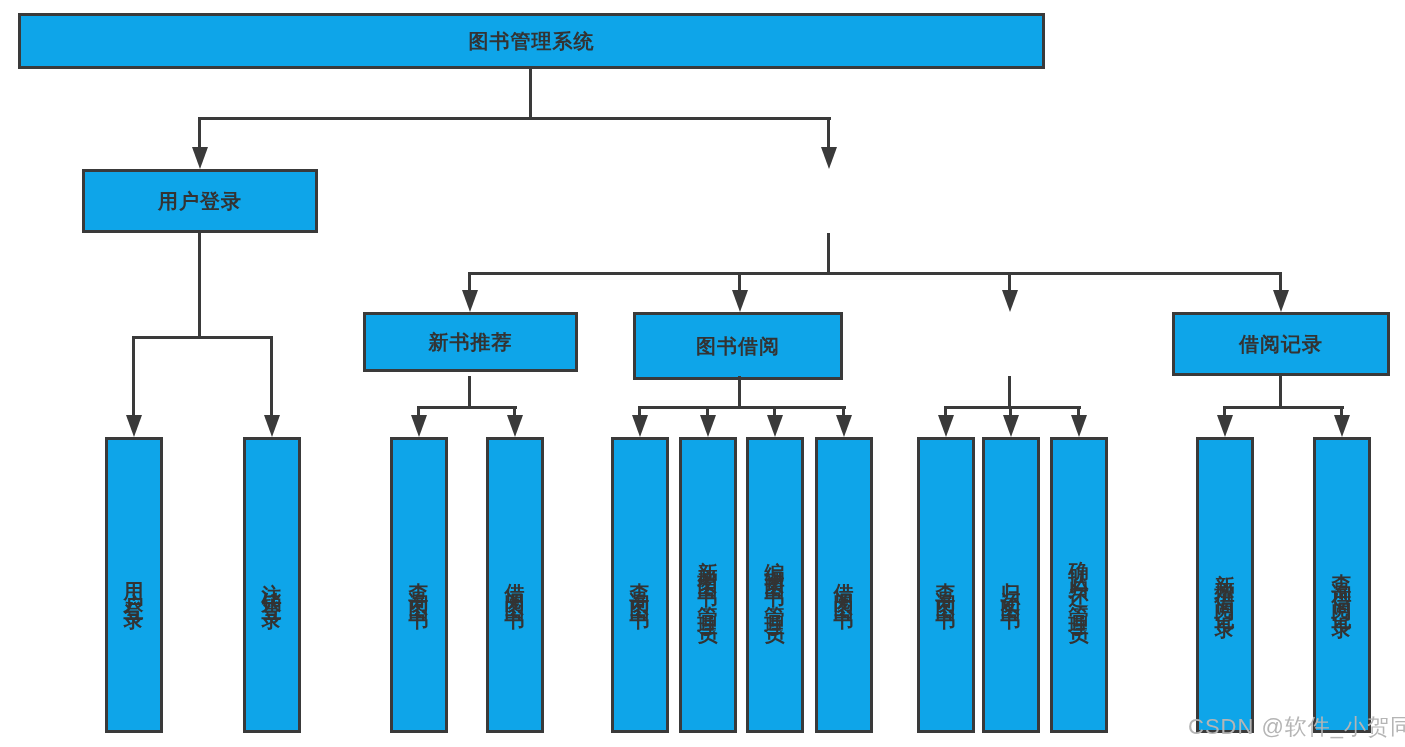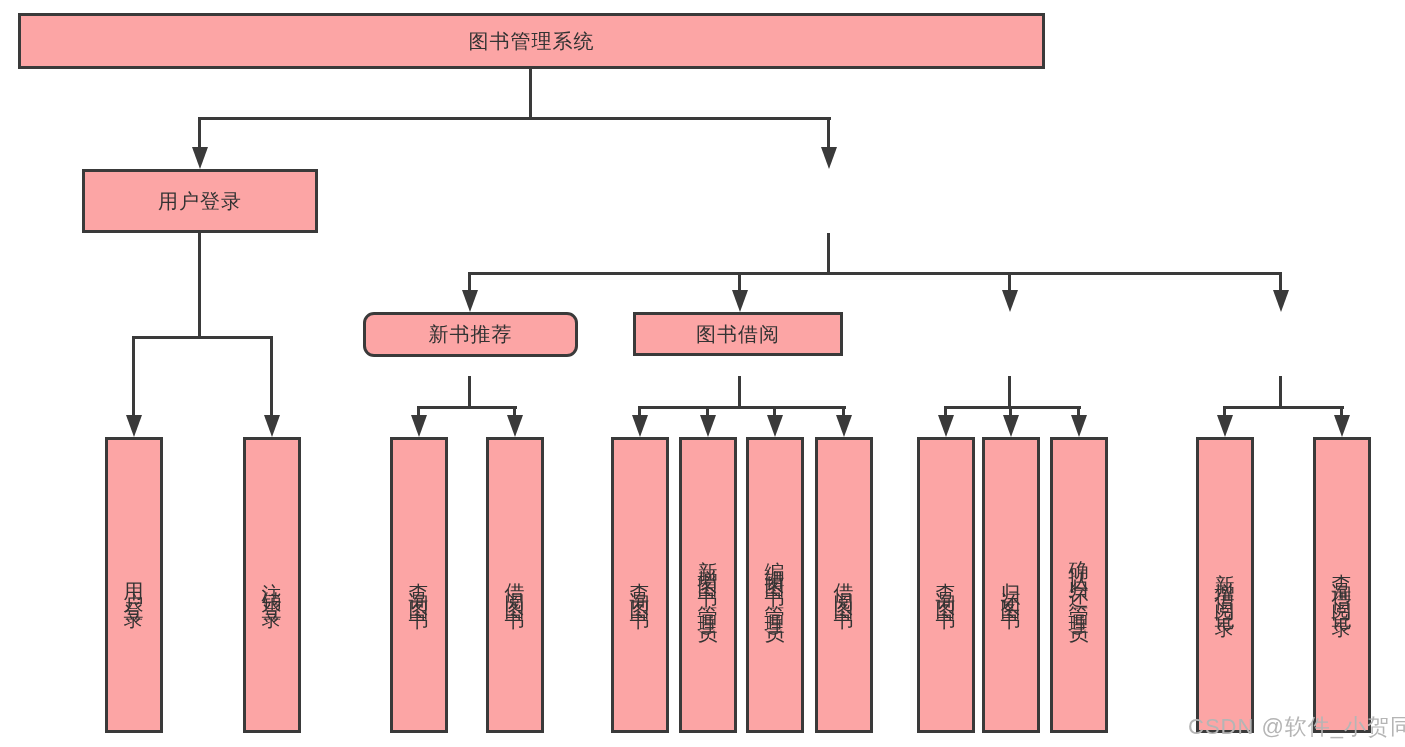--- a/index.html
+++ b/index.html
@@ -9,25 +9,26 @@
     height: 747px;
     background: var(--bg-color, #ffffff);
     font-family: "Liberation Sans", sans-serif;
     overflow: hidden;
   }
   
   .box {
     position: absolute;
     box-sizing: border-box;
     border: 3px solid var(--line-color, #3a3a3a);
-    background: #fca5a5;
+    background: #0ea5e9;
     color: var(--text-color, #333333);
     display: flex;
     align-items: center;
     justify-content: center;
+    font-weight: bold;
   }
   .h-box {
     font-size: 20px;
     letter-spacing: 1px;
   }
   .v-box {
     top: 437px;
     width: 58px;
     height: 296px;
     font-size: 20px;
@@ -93,22 +94,23 @@
   <div class="h" style="left:469px; top:272px; width:813px;"></div>
   <div class="v" style="left:468px; top:272px; height:24px;"></div>
   <div class="arr" style="left:462px; top:290px;"></div>
   <div class="v" style="left:738px; top:272px; height:24px;"></div>
   <div class="arr" style="left:732px; top:290px;"></div>
   <div class="v" style="left:1008px; top:272px; height:24px;"></div>
   <div class="arr" style="left:1002px; top:290px;"></div>
   <div class="v" style="left:1279px; top:272px; height:24px;"></div>
   <div class="arr" style="left:1273px; top:290px;"></div>
 
-  <div class="box h-box" style="left:363px; top:312px; width:215px; height:45px;border-radius:11px;">新书推荐</div>
-  <div class="box h-box" style="left:633px; top:312px; width:210px; height:44px;">图书借阅</div>
+  <div class="box h-box" style="left:363px; top:312px; width:215px; height:60px;">新书推荐</div>
+  <div class="box h-box" style="left:633px; top:312px; width:210px; height:68px;">图书借阅</div>
+  <div class="box h-box" style="left:1172px; top:312px; width:218px; height:64px;">借阅记录</div>
 
   <div class="v" style="left:468px; top:376px; height:30px;"></div>
   <div class="h" style="left:418px; top:406px; width:99px;"></div>
   <div class="v" style="left:417px; top:406px; height:14px;"></div>
   <div class="arr" style="left:411px; top:415px;"></div>
   <div class="v" style="left:513px; top:406px; height:14px;"></div>
   <div class="arr" style="left:507px; top:415px;"></div>
 
   <div class="v" style="left:738px; top:376px; height:30px;"></div>
   <div class="h" style="left:639px; top:406px; width:207px;"></div>

